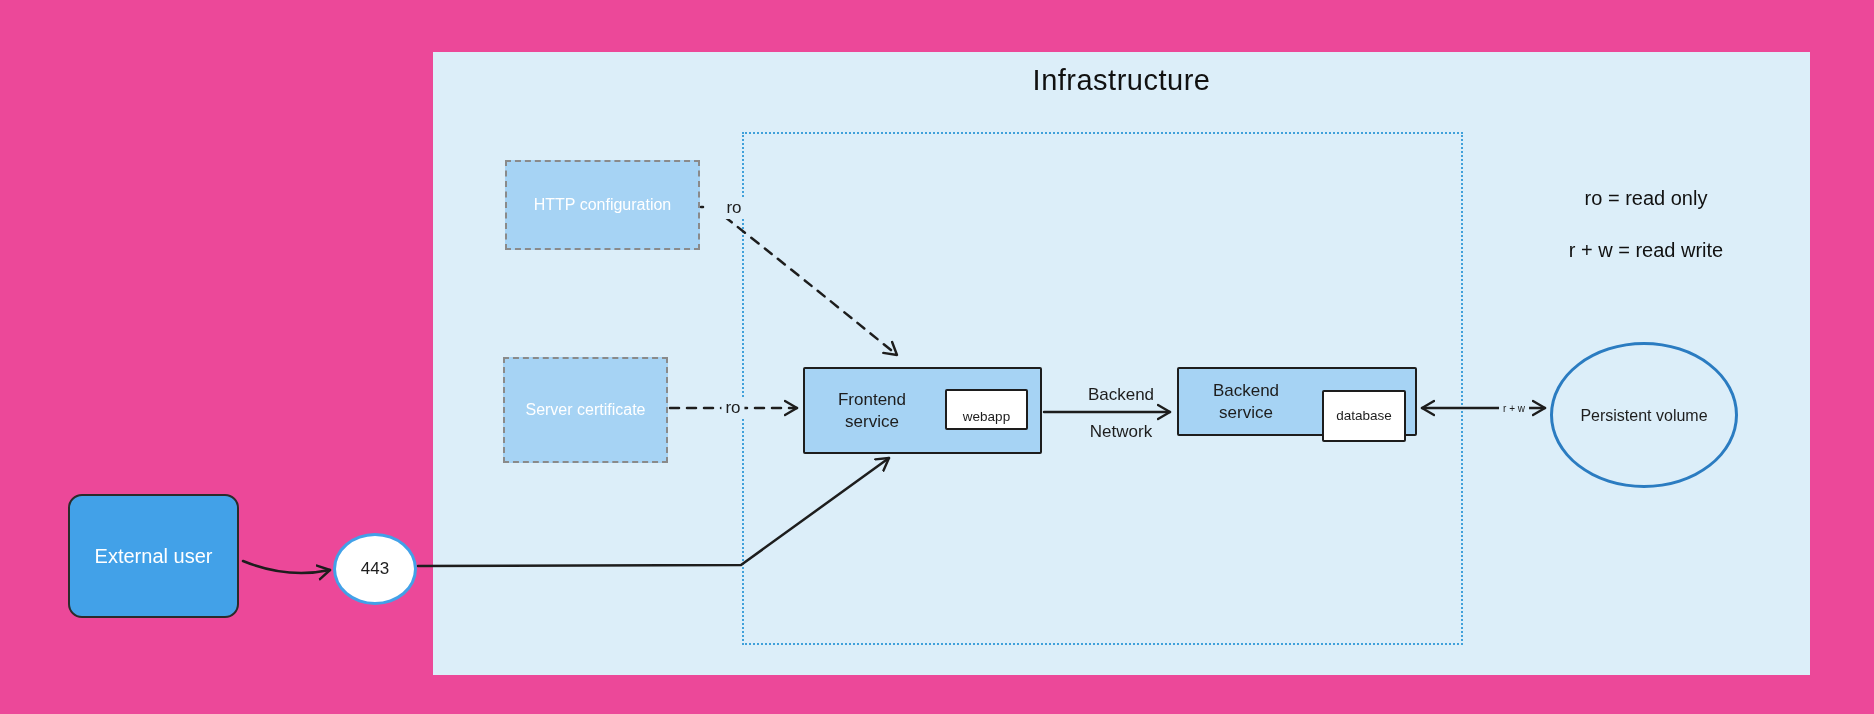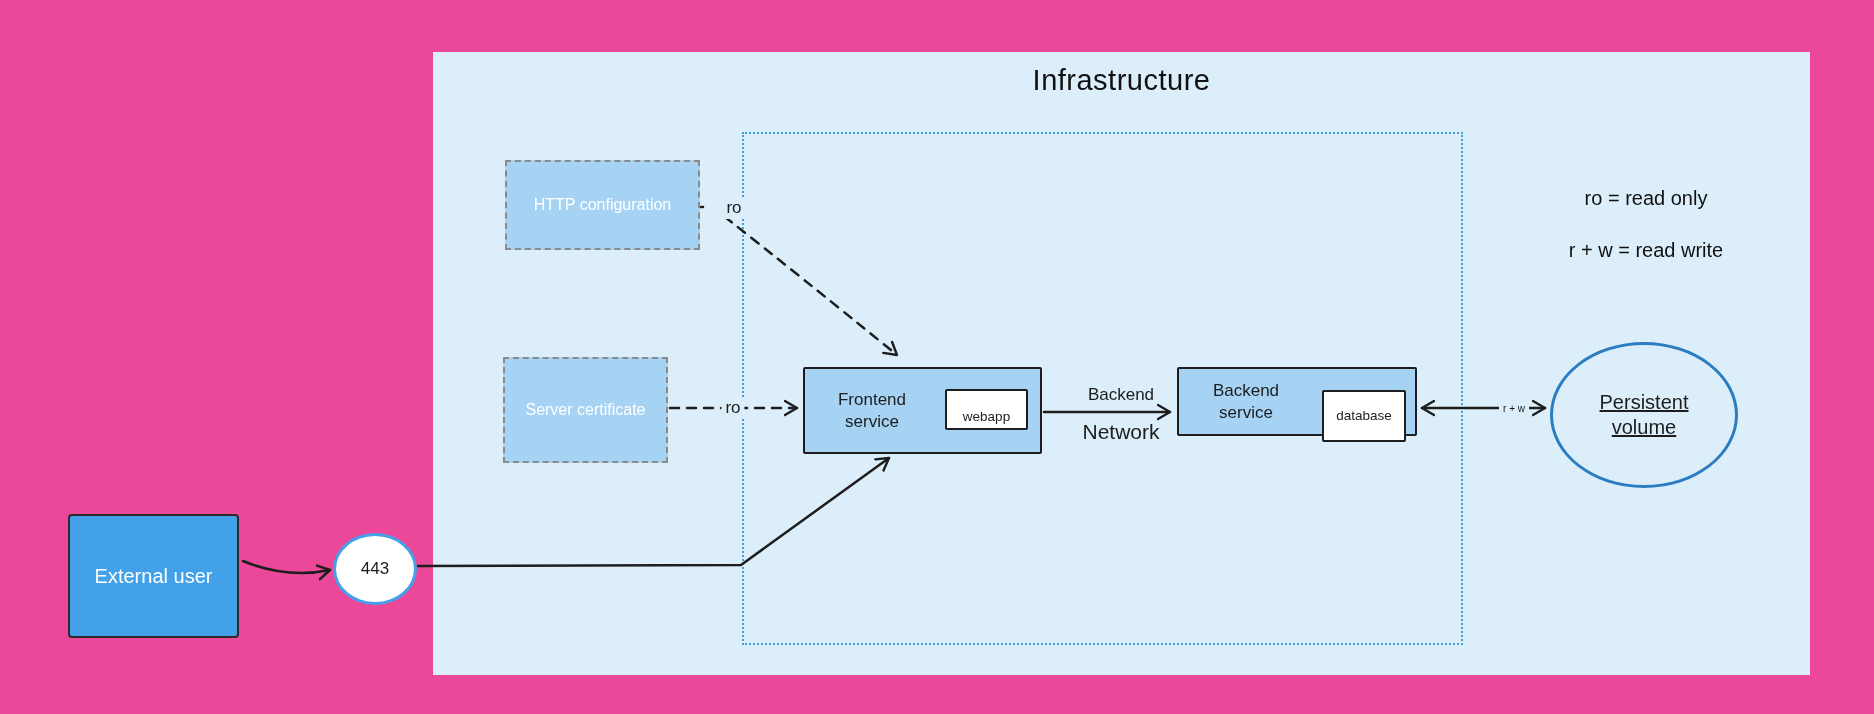--- a/index.html
+++ b/index.html
@@ -21,41 +21,41 @@
 
   .boundary{position:absolute;left:742px;top:132px;width:721px;height:513px;border:2px dotted var(--boundary_dots);}
 
   .edges-svg{position:absolute;left:0;top:0;width:1874px;height:714px;pointer-events:none;}
 
   .node{position:absolute;display:flex;align-items:center;justify-content:center;text-align:center;}
   .dashed-node{background:var(--box_blue);border:2px dashed var(--dashed_border);color:#ffffff;font-size:16px;}
   .node-http{left:505px;top:160px;width:195px;height:90px;}
   .node-cert{left:503px;top:357px;width:165px;height:106px;}
 
-  .external-user{left:68px;top:494px;width:171px;height:124px;background:var(--bright_blue);border:2px solid #2b2b2b;border-radius:4px;color:#ffffff;font-size:20px;margin-top:20px;}
+  .external-user{left:68px;top:494px;width:171px;height:124px;background:var(--bright_blue);border:2px solid #2b2b2b;border-radius:14px;color:#ffffff;font-size:20px;}
 
   .port-circle{left:333px;top:533px;width:84px;height:72px;background:#ffffff;border:3px solid var(--bright_blue);border-radius:50%;font-size:17px;}
 
   .service-box{background:var(--box_blue);border:2px solid var(--ink);border-radius:2px;font-size:17px;line-height:22px;}
   .node-frontend{left:803px;top:367px;width:239px;height:87px;padding-left:28px;}
   .node-backend{left:1177px;top:367px;width:240px;height:69px;}
   .service-label{position:absolute;left:8px;top:0;bottom:0;width:118px;display:flex;align-items:center;justify-content:center;text-align:center;}
   .inner-box{position:absolute;background:#ffffff;border:2px solid var(--ink);border-radius:2px;display:flex;align-items:center;justify-content:center;font-size:13.5px;color:var(--ink);}
   .inner-webapp{left:140px;top:20px;width:83px;height:41px;align-items:flex-end;}
   .inner-database{left:131px;top:21px;width:84px;height:52px;margin-left:12px;}
 
-  .volume-ellipse{left:1550px;top:342px;width:188px;height:146px;border:3px solid var(--ellipse_stroke);border-radius:50%;font-size:20px;line-height:25px;background:transparent;text-decoration:underline;}
+  .volume-ellipse{left:1550px;top:342px;width:188px;height:146px;border:3px solid var(--ellipse_stroke);border-radius:50%;font-size:16px;line-height:25px;background:transparent;}
   .volume-ellipse .wrap-label{width:130px;}
 
   .edge-label{position:absolute;transform:translate(-50%,-50%);font-size:17px;color:var(--ink);white-space:nowrap;margin-left:19px;}
   .edge-label.on-line{background:var(--panel_bg);padding:1px 4px;}
   .label-ro-http{left:715px;top:208px;}
   .label-ro-cert{left:714px;top:408px;}
   .label-backend{left:1102px;top:395px;font-size:17px;}
-  .label-network{left:1102px;top:432px;font-size:21px;}
+  .label-network{left:1102px;top:432px;font-size:17px;}
   .label-rw{left:1495px;top:408px;font-size:10px;}
 
   .legend{position:absolute;left:1500px;top:187px;width:292px;text-align:center;font-size:20px;color:#111;}
   .legend .legend-line1{margin-bottom:29px;}
 </style>
 </head>
 <body>
 
 <div class="canvas">
 

